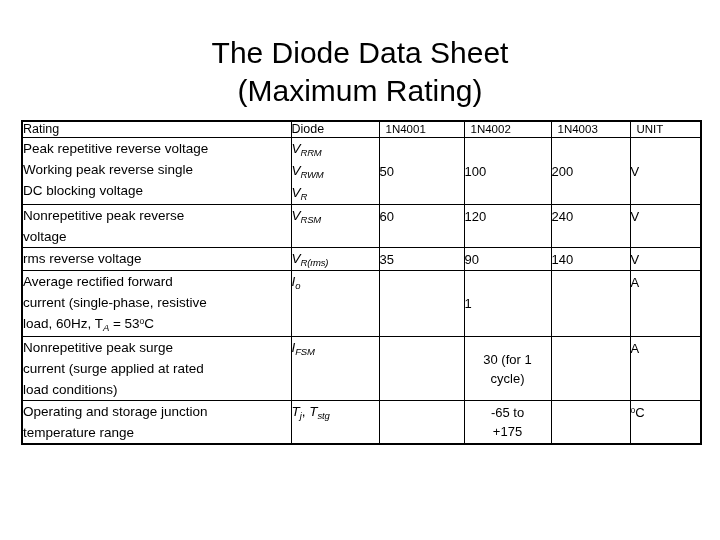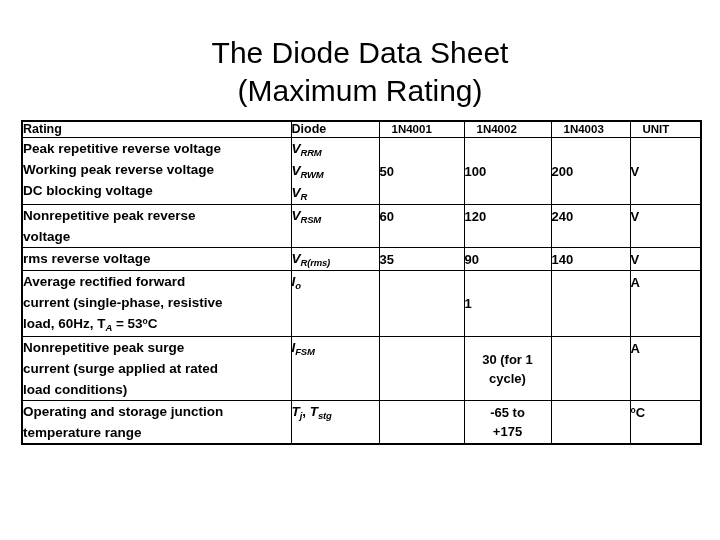--- a/index.html
+++ b/index.html
@@ -48,40 +48,40 @@
   table.spec {
     border-collapse: collapse;
     width: 679px;
     table-layout: fixed;
     border: 2px solid #000;
   }
   table.spec td, table.spec th {
     border: 1px solid #000;
     padding: 0;
     vertical-align: top;
-    font-weight: bold;
+    font-weight: normal;
     text-align: left;
   }
 
   
   col.c-rating { width: 269px; }
   col.c-symbol { width: 88px;  }
   col.c-p1     { width: 85px;  }
   col.c-p2     { width: 87px;  }
   col.c-p3     { width: 79px;  }
   col.c-unit   { width: 71px;  }
 
   
   .hdr td {
     font-size: 12.5px;
     line-height: 15px;
     padding: 5px 0 5px 5px;
     vertical-align: middle;
   }
-  .hdr td.num { font-size: 11.5px; padding-left: 12px; }
+  .hdr td.num { font-size: 11.5px; padding-left: 6px; }
 
   
   td.rating {
     font-size: 13.5px;
     line-height: 21px;
     padding: 5px 6px 5px 5px;
   }
   td.symbol {
     font-size: 13.5px;
     line-height: 21px;
@@ -144,21 +144,21 @@
           <td>Diode</td>
           <td class="num">1N4001</td>
           <td class="num">1N4002</td>
           <td class="num">1N4003</td>
           <td class="num">UNIT</td>
         </tr>
 
         <tr>
           <td class="rating">
             <div>Peak repetitive reverse voltage</div>
-            <div>Working peak reverse voltage</div>
+            <div>Working peak reverse single</div>
             <div>DC blocking voltage</div>
           </td>
           <td class="symbol">
             <div><span class="sym-main">V</span><sub class="sb">RRM</sub></div>
             <div><span class="sym-main">V</span><sub class="sb">RWM</sub></div>
             <div><span class="sym-main">V</span><sub class="sb">R</sub></div>
           </td>
           <td class="num mid">50</td>
           <td class="num mid">100</td>
           <td class="num mid">200</td>

